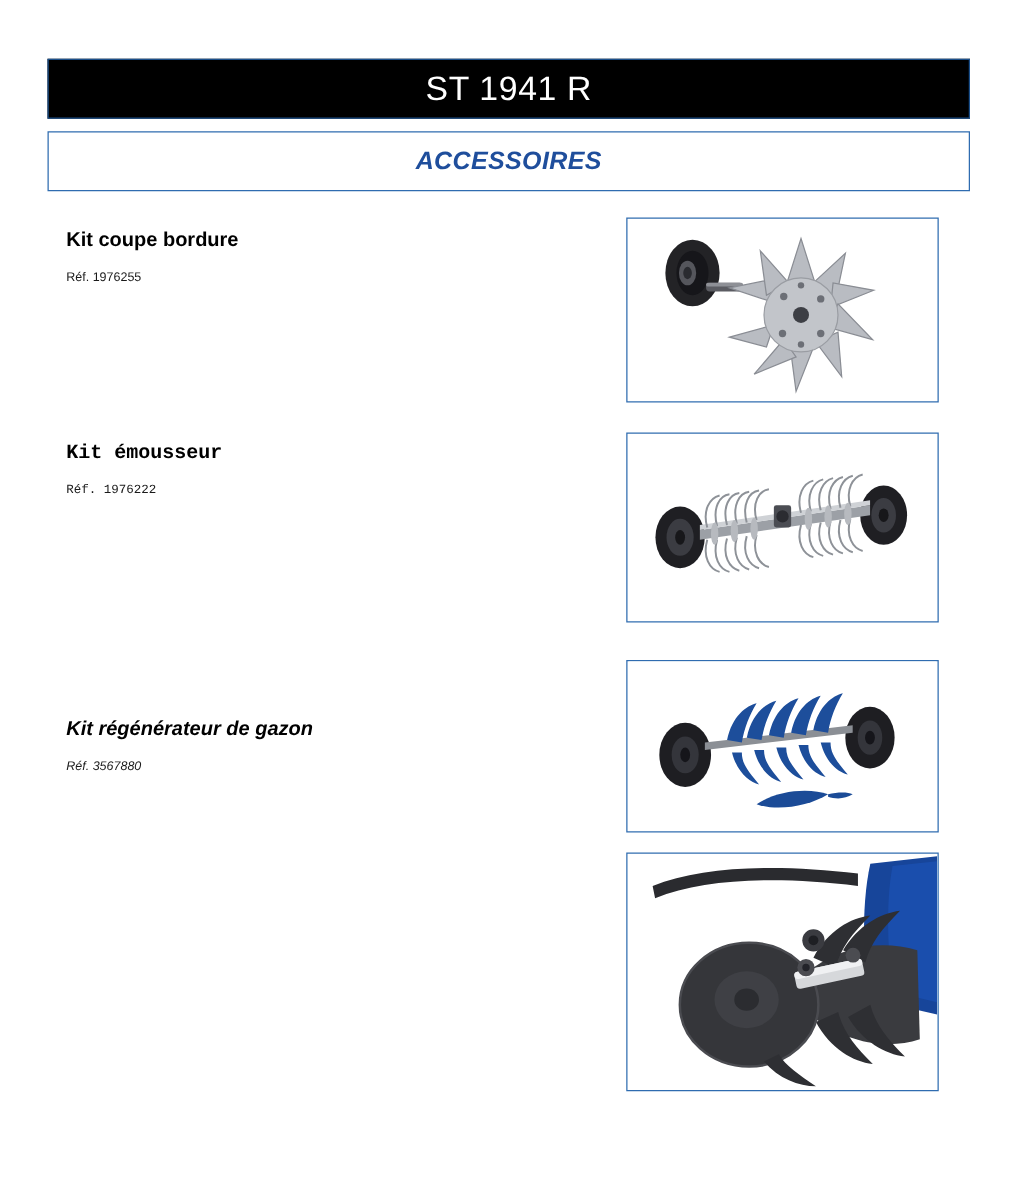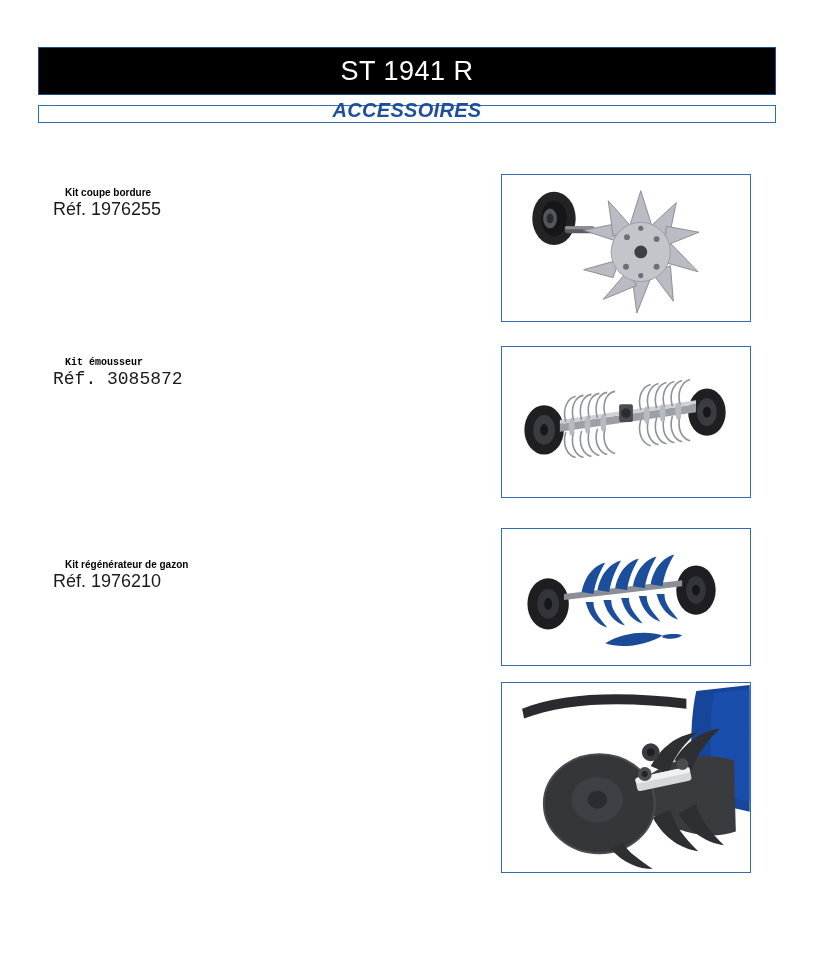--- a/index.html
+++ b/index.html
@@ -40,26 +40,26 @@
     color: #ffffff;
     font-size: 27px;
     letter-spacing: 0.5px;
     font-weight: 400;
   }
   .subtitle-bar {
     position: absolute;
     left: 38px;
     top: 105px;
     width: 738px;
-    height: 18px;
+    height: 48px;
     background: #ffffff;
     border: 1px solid #2f6cb0;
     box-sizing: border-box;
     display: flex;
-    align-items: flex-end;
+    align-items: center;
     justify-content: center;
   }
   .subtitle-bar .subtitle-text {
     color: #1f4e9c;
     font-size: 20px;
     font-weight: bold;
     font-style: italic;
     letter-spacing: 0.3px;
   }
 
@@ -68,32 +68,31 @@
     position: absolute;
     left: 0;
     width: 814px;
   }
   .label-block {
     position: absolute;
     left: 53px;
     width: 400px;
   }
   .acc-name {
-    font-size: 10px;
+    font-size: 16px;
     font-weight: bold;
     color: #000000;
     line-height: 15px;
-    margin-left: 12px;
   }
   .acc-ref {
-    font-size: 18px;
+    font-size: 10px;
     font-weight: normal;
     color: #1a1a1a;
     line-height: 15px;
-    margin-top: 2px;
+    margin-top: 15px;
   }
   .photo-frame {
     position: absolute;
     left: 501px;
     width: 250px;
     border: 1px solid #2f6cb0;
     box-sizing: border-box;
     background: #ffffff;
     overflow: hidden;
   }
@@ -102,21 +101,21 @@
     left: 0; top: 0;
     width: 100%;
     height: 100%;
   }
 
   
   #row-1 .label-block { top: 185px; }
   #row-1 .photo-frame { top: 174px; height: 148px; }
   #row-2 .label-block { top: 355px; font-family: Liberation Mono, monospace; }
   #row-2 .photo-frame { top: 346px; height: 152px; }
-  #row-3 .label-block { top: 557px; }
+  #row-3 .label-block { top: 576px; font-style: italic; }
   #row-3 .photo-frame { top: 528px; height: 138px; }
   #row-4 .label-block { top: 711px; }
   #row-4 .photo-frame { top: 682px; height: 191px; }
 
   svg { display: block; }
 </style>
 </head>
 <body>
 
 <div class="page">
@@ -168,21 +167,21 @@
           <circle cx="0" cy="-24" r="2.6" fill="#6c6f76"></circle>
           <circle cx="0" cy="24" r="2.6" fill="#6c6f76"></circle>
         </g>
       </svg>
     </div>
   </div>
 
   <div class="row" id="row-2">
     <div class="label-block">
       <div class="acc-name">Kit émousseur</div>
-      <div class="acc-ref">Réf. 3085872</div>
+      <div class="acc-ref">Réf. 1976222</div>
     </div>
     <div class="photo-frame">
       <svg class="photo-inner" viewBox="0 0 250 152" preserveAspectRatio="xMidYMid meet">
         <rect x="0" y="0" width="250" height="152" fill="#ffffff"></rect>
 
         <ellipse cx="42" cy="84" rx="20" ry="25" fill="#1f1f23"></ellipse>
         <ellipse cx="42" cy="84" rx="11" ry="15" fill="#3b3c42"></ellipse>
         <ellipse cx="42" cy="84" rx="4" ry="6" fill="#17171a"></ellipse>
 
         <ellipse cx="207" cy="66" rx="19" ry="24" fill="#1f1f23"></ellipse>
@@ -233,21 +232,21 @@
           <ellipse cx="162" cy="67" rx="3" ry="9"></ellipse>
           <ellipse cx="178" cy="65" rx="3" ry="9"></ellipse>
         </g>
       </svg>
     </div>
   </div>
 
   <div class="row" id="row-3">
     <div class="label-block">
       <div class="acc-name">Kit régénérateur de gazon</div>
-      <div class="acc-ref">Réf. 1976210</div>
+      <div class="acc-ref">Réf. 3567880</div>
     </div>
     <div class="photo-frame">
       <svg class="photo-inner" viewBox="0 0 250 138" preserveAspectRatio="xMidYMid meet">
         <rect x="0" y="0" width="250" height="138" fill="#ffffff"></rect>
 
         <ellipse cx="46" cy="76" rx="21" ry="26" fill="#1e1e22"></ellipse>
         <ellipse cx="46" cy="76" rx="11" ry="15" fill="#34353b"></ellipse>
         <ellipse cx="46" cy="76" rx="4" ry="6" fill="#15151a"></ellipse>
 
         <ellipse cx="196" cy="62" rx="20" ry="25" fill="#1e1e22"></ellipse>

